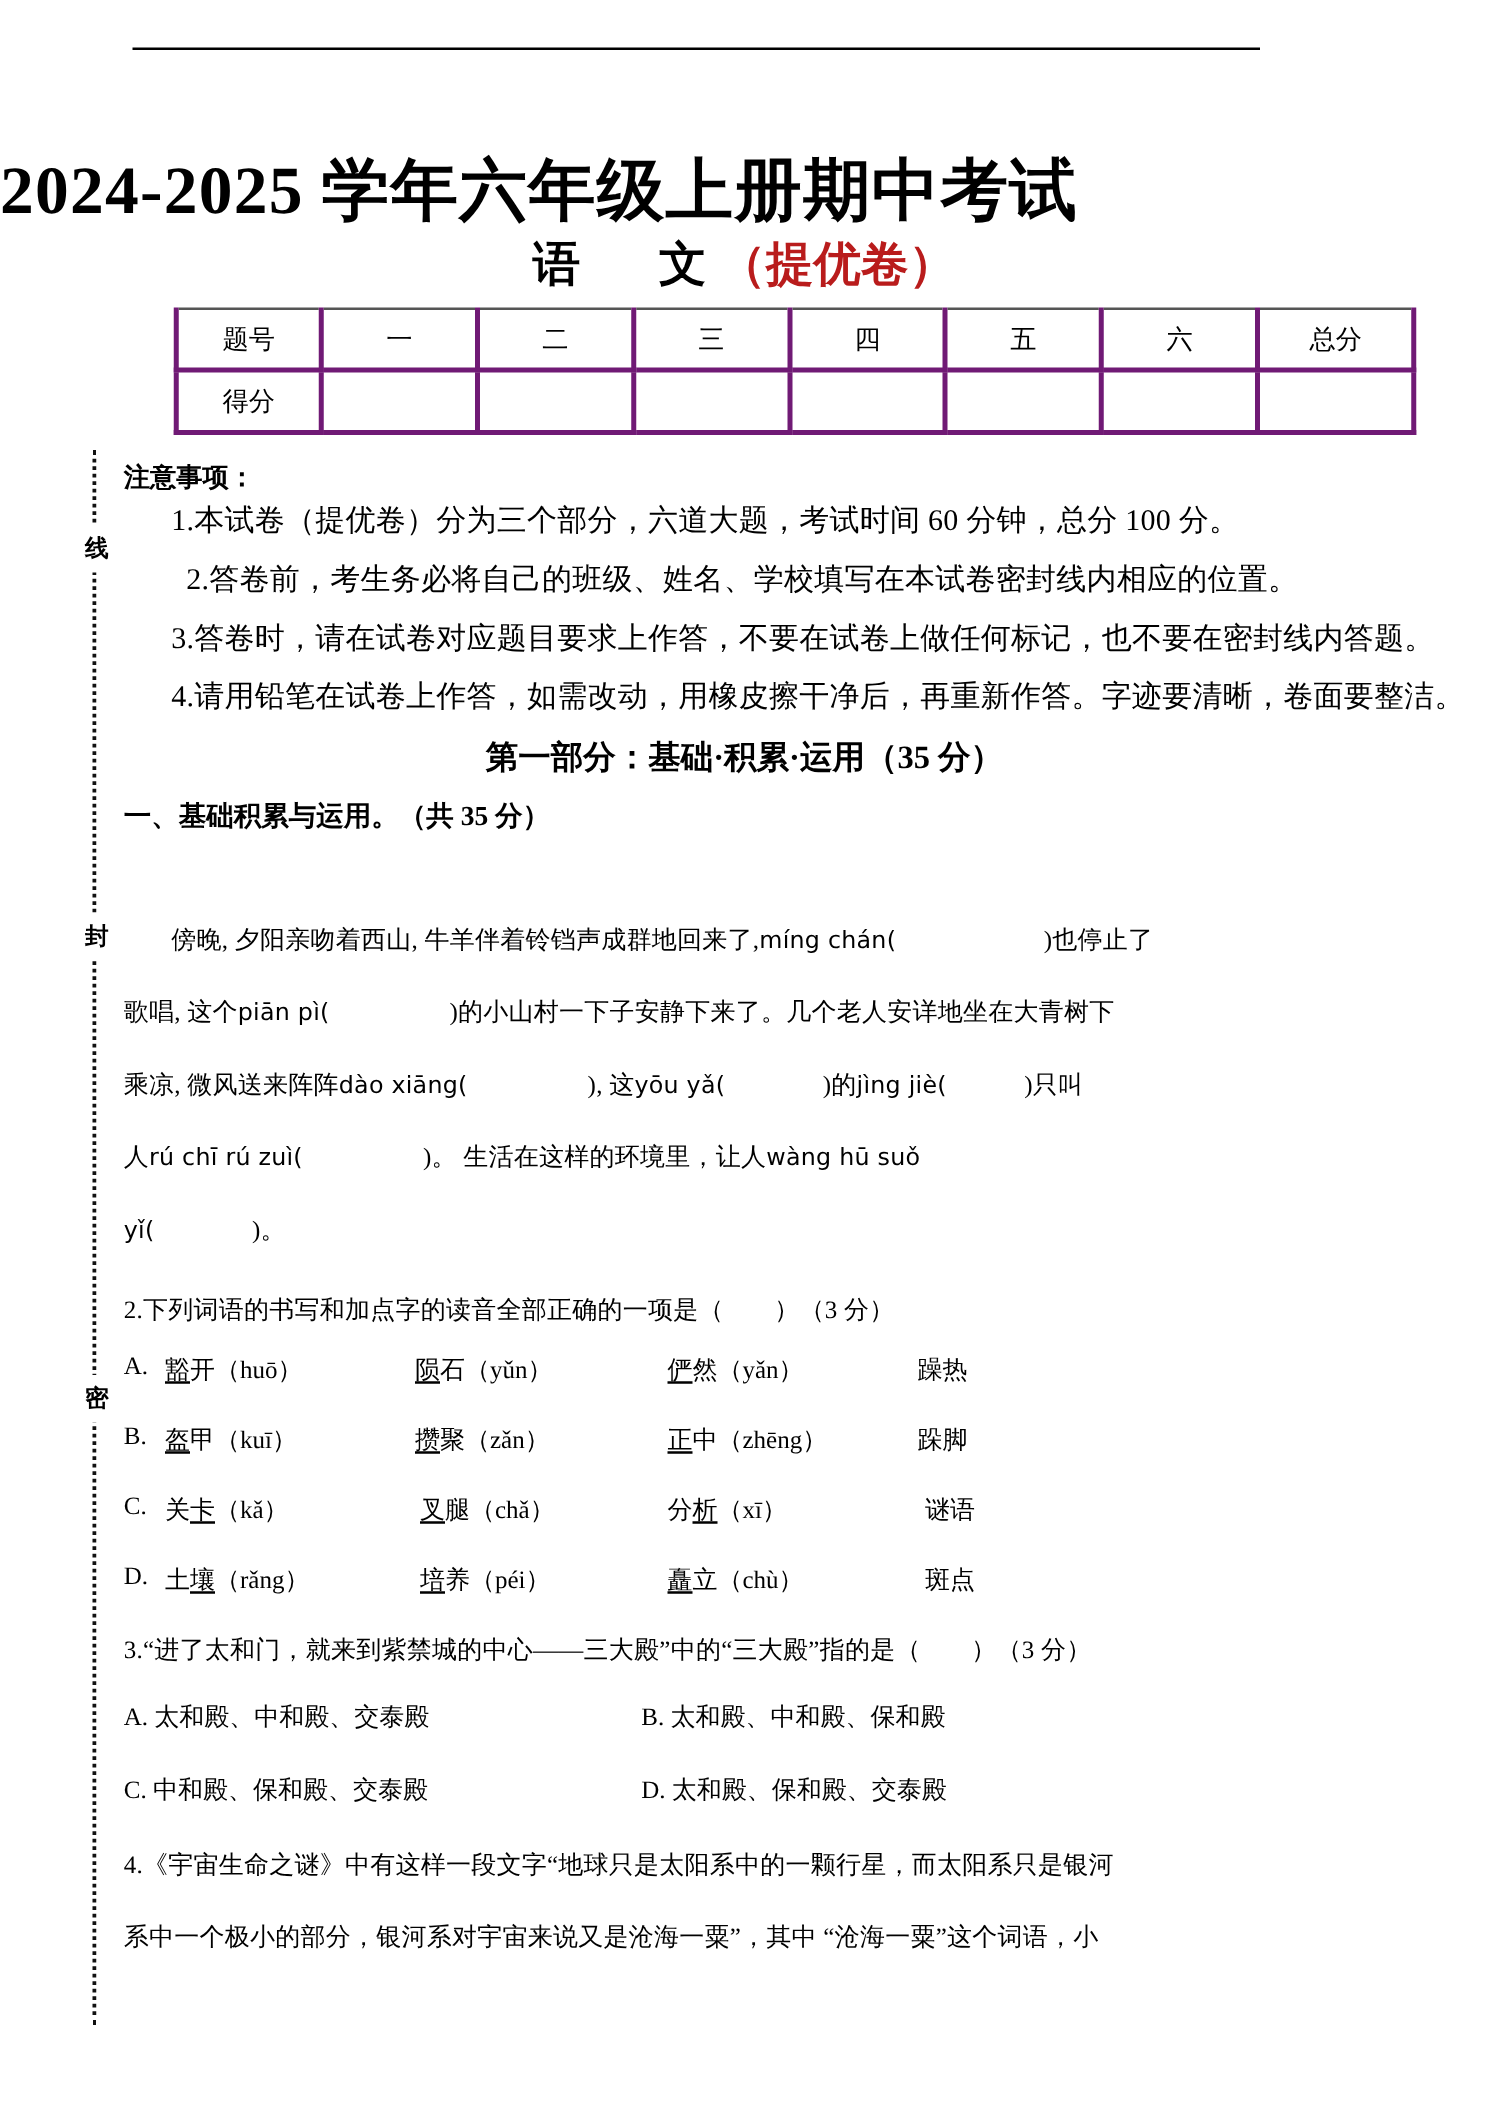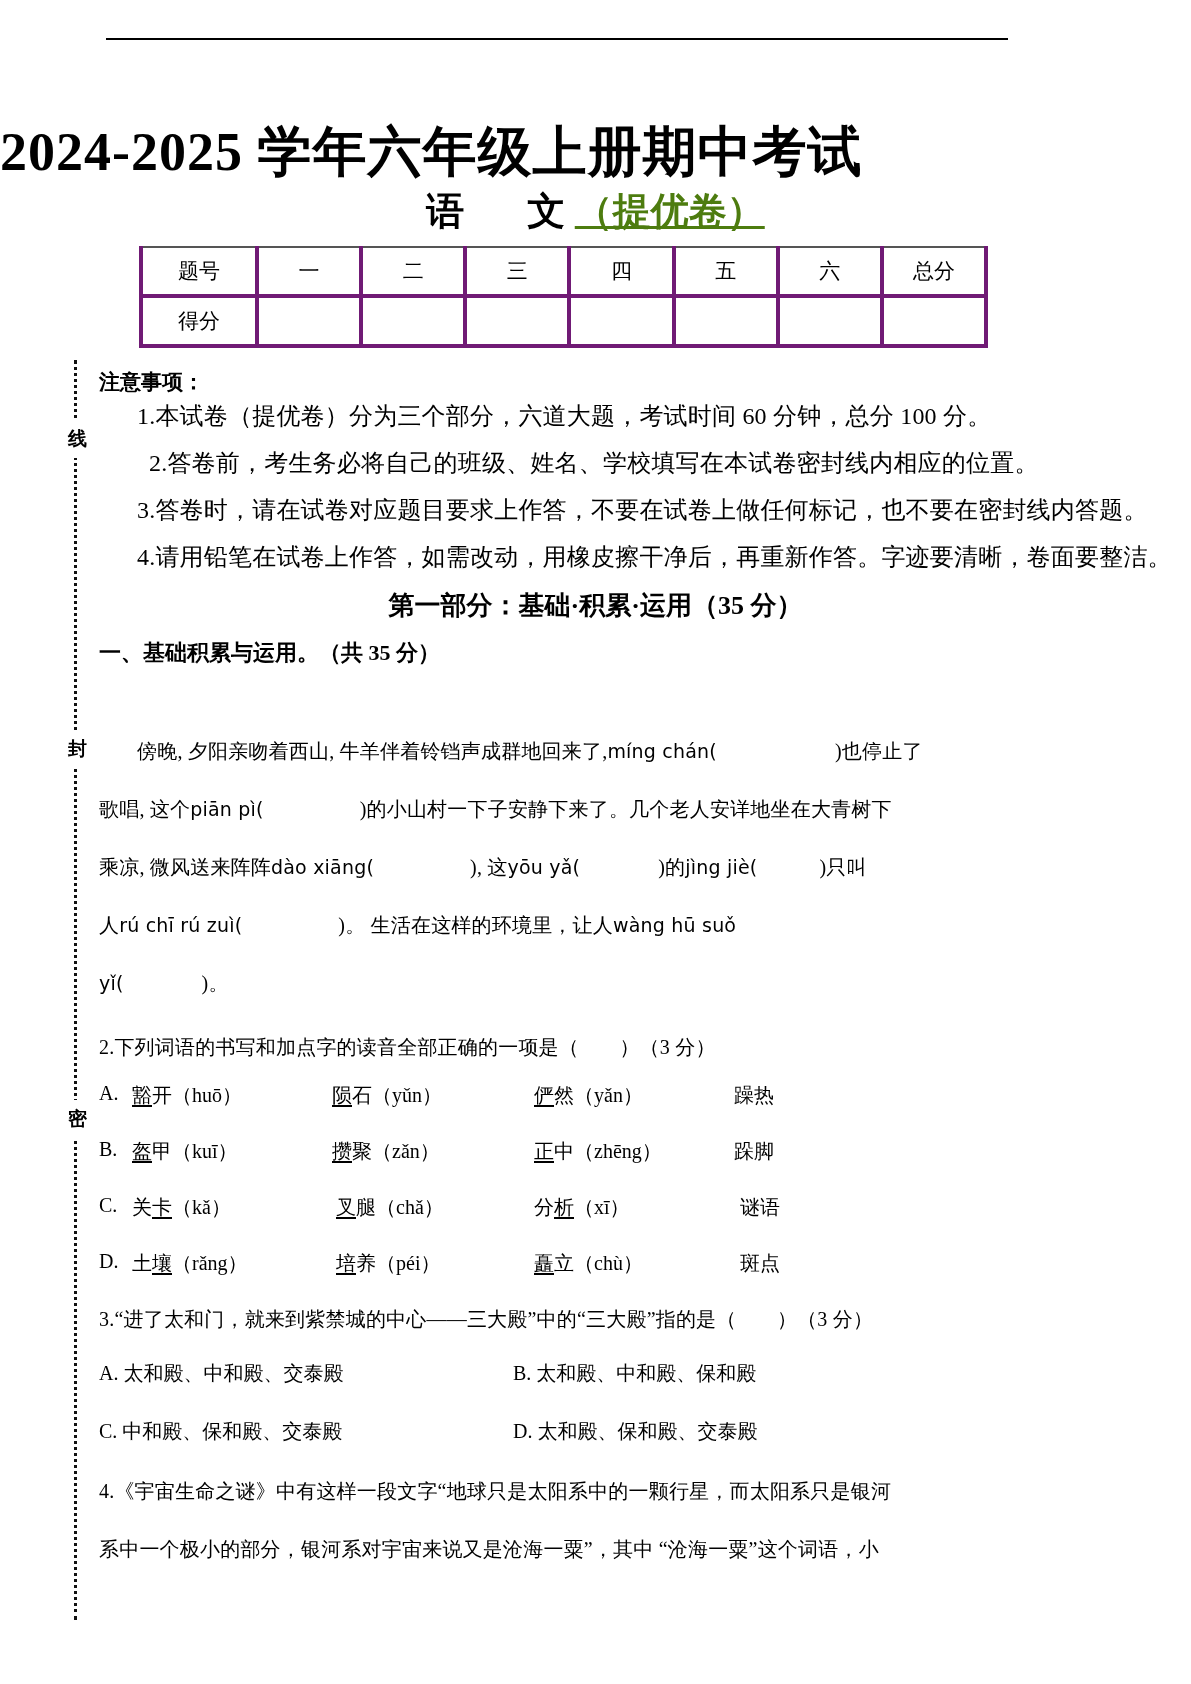--- a/index.html
+++ b/index.html
@@ -46,25 +46,25 @@
     font-family:"Liberation Serif","DejaVu Serif",serif;
     white-space:nowrap;
     margin-top:16px;
   }
   .title-sub{
     position:absolute;left:0;right:0;top:186px;
     text-align:center;font-size:38px;font-weight:700;
     white-space:nowrap;
   }
   .title-sub .sp{display:inline-block;width:44px;}
-  .title-sub .red{color:#4d7c0f;text-decoration:underline;}
+  .title-sub .red{color:#b91c1c;}
 
   
   .score-table{
-    position:absolute;left:139px;top:246px;width:849px;
+    position:absolute;left:139px;top:246px;width:994px;
     border-collapse:collapse;
     table-layout:fixed;
   }
   .score-table td{
     border:4px solid #701a75;
     height:44px;
     text-align:center;
     vertical-align:middle;
     font-size:21px;
     font-family:"Liberation Serif","DejaVu Serif",serif;

